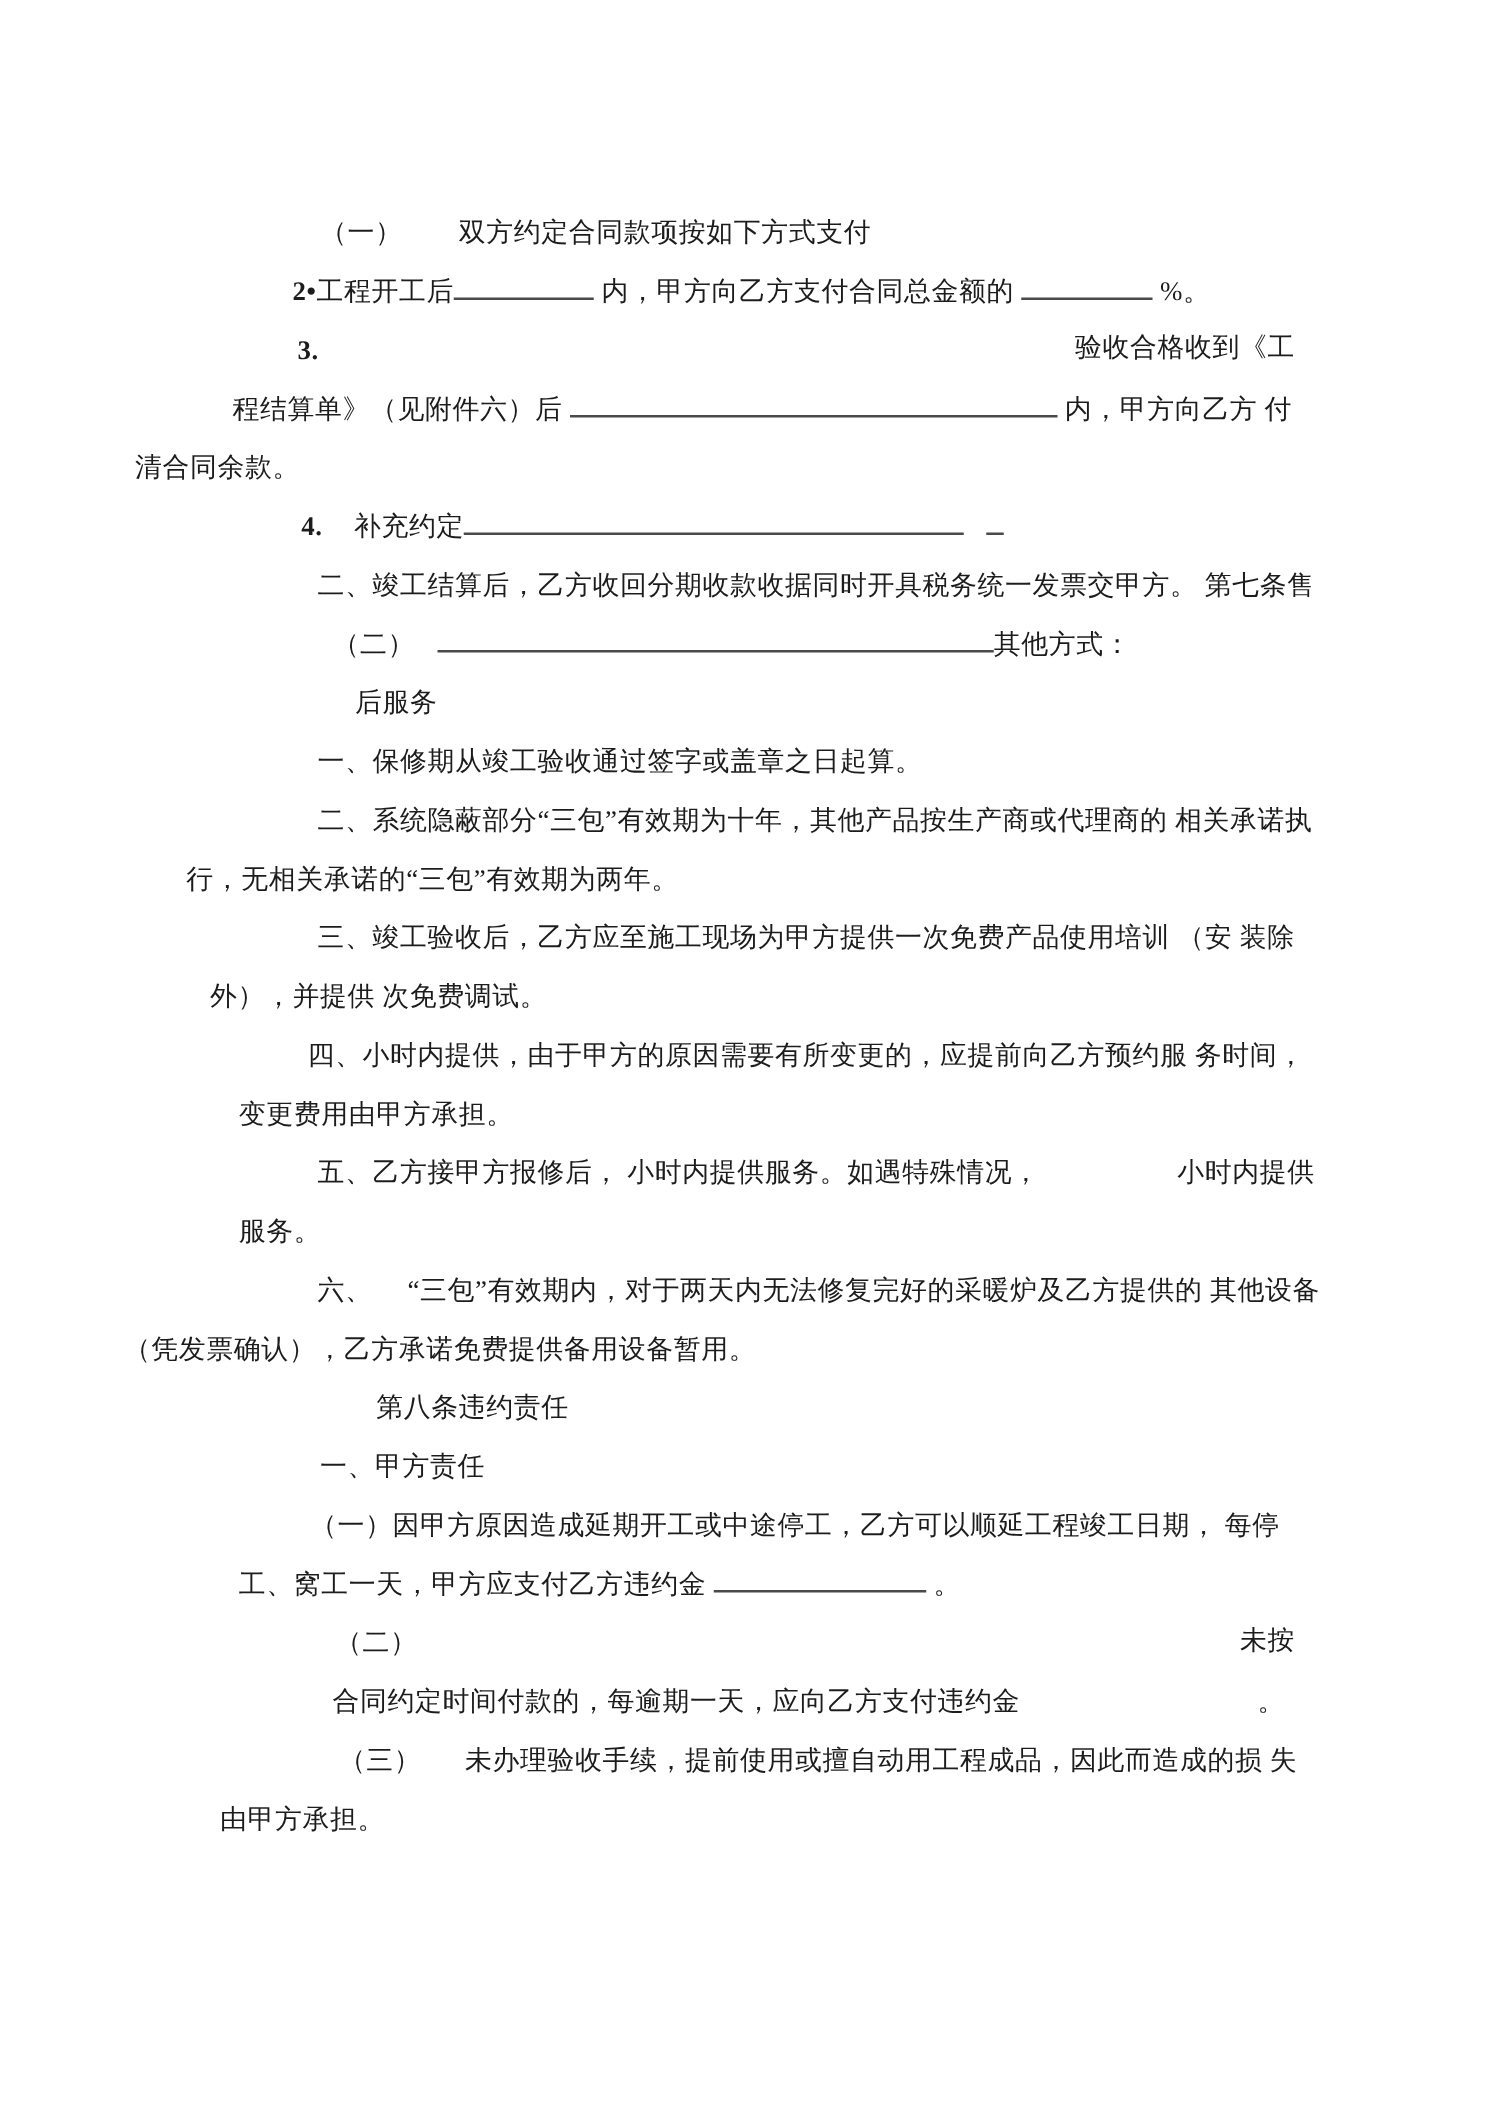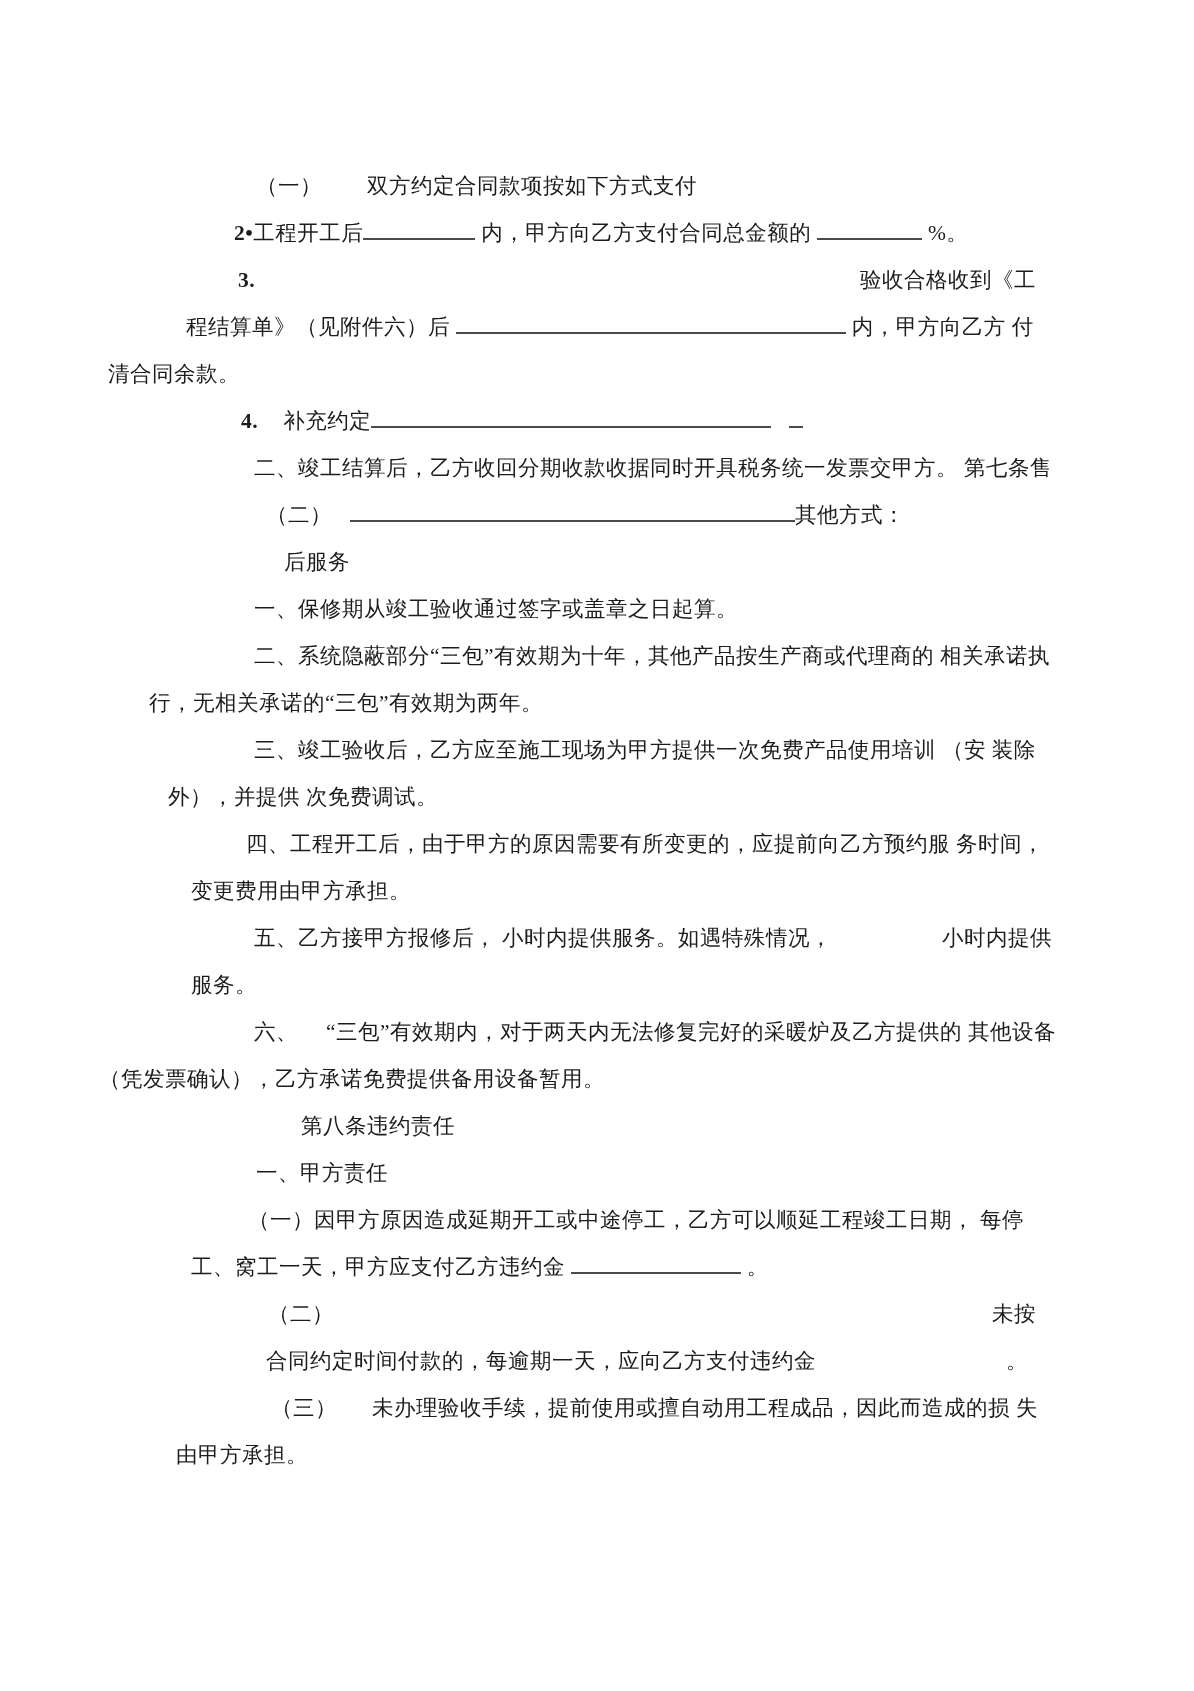--- a/index.html
+++ b/index.html
@@ -25,20 +25,21 @@
   .b{font-weight:bold;}
   .blank{
     display:inline-block;
     border-bottom:2px solid #4a4a4a;
     height:16px;
     vertical-align:baseline;
   }
   .right{
     float:right;
     margin-right:174px;
+    font-family:Liberation Mono, monospace;
   }
   .right2{
     float:right;
     margin-right:182px;
   }
   
   .i133{padding-left:133px;} .i152{padding-left:152px;} .i155{padding-left:83px;}
   .i160{padding-left:160px;} .i170{padding-left:170px;} .i172{padding-left:92px;}
   .i175{padding-left:175px;} .i218{padding-left:218px;} .i222{padding-left:222px;}
   .i225{padding-left:225px;} .i230{padding-left:230px;} .i232{padding-left:232px;}
@@ -78,21 +79,21 @@
     <div class="line i238"><span class="seg">一、保修期从竣工验收通过签字或盖章之日起算。</span></div>
 
     <div class="line i238"><span class="seg">二、系统隐蔽部分“三包”有效期为十年，其他产品按生产商或代理商的 相关承诺执</span></div>
 
     <div class="line i133"><span class="seg">行，无相关承诺的“三包”有效期为两年。</span></div>
 
     <div class="line i238"><span class="seg">三、竣工验收后，乙方应至施工现场为甲方提供一次免费产品使用培训 （安 装除</span></div>
 
     <div class="line i152"><span class="seg">外），并提供 次免费调试。</span></div>
 
-    <div class="line i230"><span class="seg">四、工程开工后，由于甲方的原因需要有所变更的，应提前向乙方预约服 务时间，</span></div>
+    <div class="line i230"><span class="seg">四、小时内提供，由于甲方的原因需要有所变更的，应提前向乙方预约服 务时间，</span></div>
 
     <div class="line i175"><span class="seg">变更费用由甲方承担。</span></div>
 
     <div class="line i238"><span class="seg">五、乙方接甲方报修后， 小时内提供服务。如遇特殊情况，</span><span class="seg g110">小时内提供</span></div>
 
     <div class="line i175"><span class="seg">服务。</span></div>
 
     <div class="line i238"><span class="seg">六、</span><span class="seg g28">“三包”有效期内，对于两天内无法修复完好的采暖炉及乙方提供的 其他设备</span></div>
 
     <div class="line i155"><span class="seg">（凭发票确认），乙方承诺免费提供备用设备暂用。</span></div>

